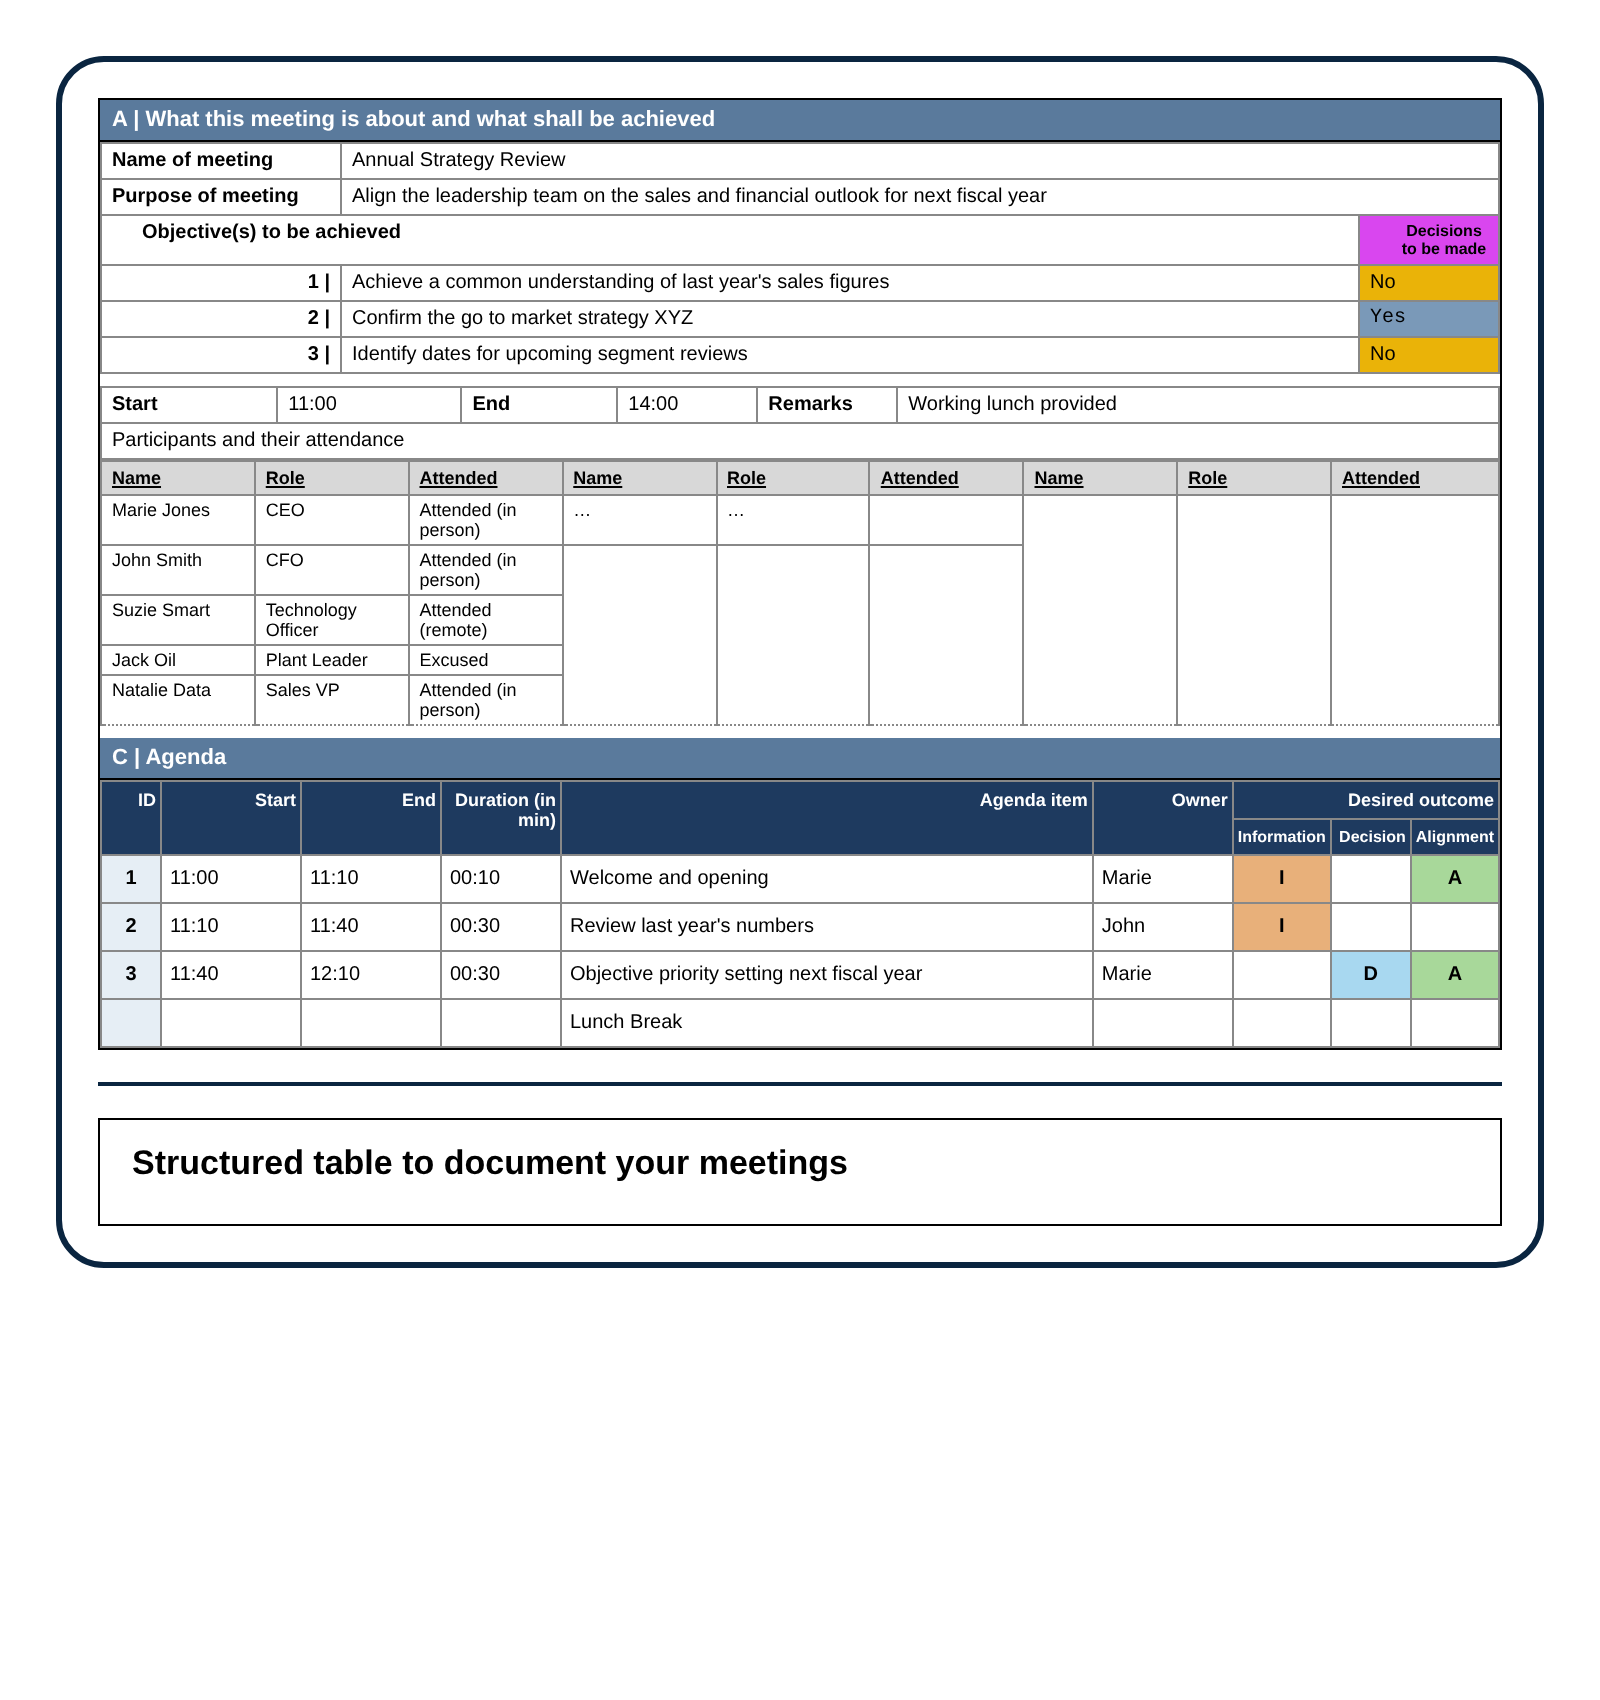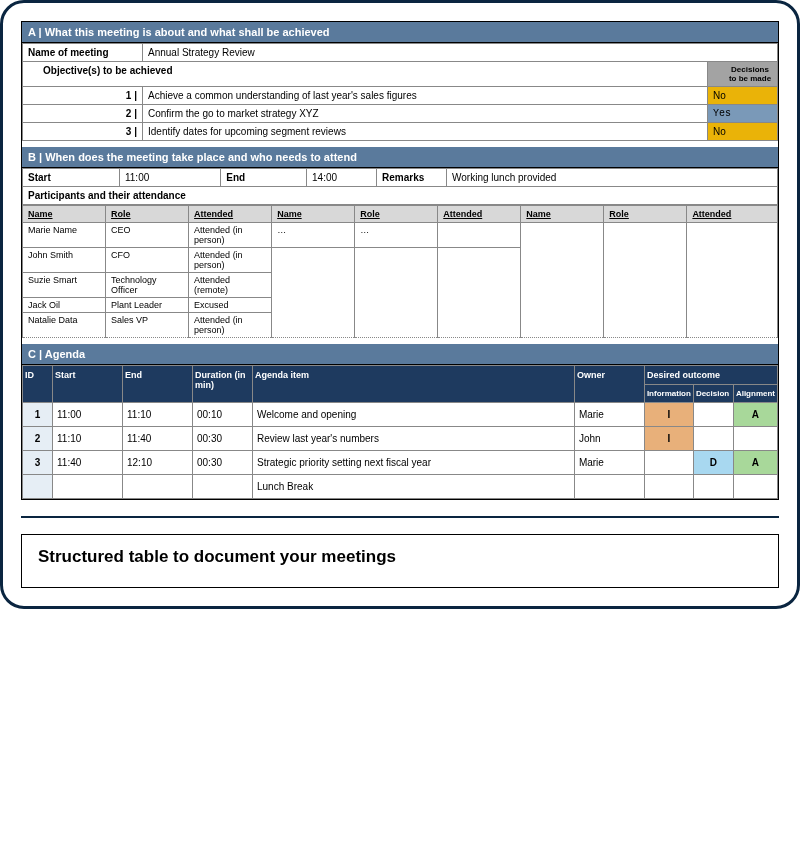--- a/index.html
+++ b/index.html
@@ -1,38 +1,38 @@
 <!DOCTYPE html>
 <html><head>
 <meta charset="utf-8">
 <style>
 * { box-sizing: border-box; margin: 0; padding: 0; }
 body { font-family: Arial, sans-serif; background: #fff; width: 800px; height: 850px; overflow: hidden; }
-.card { margin: 0; border: 3px solid #0a2540; border-radius: 24px; padding: 18px; }
+.card { margin: 28px; border: 3px solid #0a2540; border-radius: 24px; padding: 18px; }
 .sheet { border: 1px solid #000; }
 .sec-hdr { background: #5a7a9c; color: #fff; font-weight: bold; font-size: 11px; padding: 4px 6px; border-bottom: 1px solid #000; }
 table { border-collapse: collapse; width: 100%; font-size: 10px; }
 td, th { border: 1px solid #888; padding: 3px 5px; text-align: left; vertical-align: top; }
 .lbl { font-weight: bold; background: #fff; }
-.grey { background: #a3a3a3; }
+.grey { background: #d946ef; }
 .sec-gap { height: 6px; }
 
 .sectA-row1 td { border-bottom: 1px dotted #888; }
 .obj-hdr td { font-weight: bold; padding-left: 20px; }
 .obj-num { font-weight: bold; text-align: right; }
 .dec-no { background: #eab308; }
 .dec-yes { background: #7a99b8; font-family: Liberation Mono, monospace; }
 
 .f2f { background: #b8d4ff; font-weight: bold; text-align: center; }
 .remote { background: #fff176; font-weight: bold; text-align: center; }
-.part-hdr td { font-weight: bold; background: #fff; }
+.part-hdr td { font-weight: normal; background: #fff; }
 .part-cols th { background: #d8d8d8; font-weight: bold; font-size: 9px; text-decoration: underline; }
 .part-row td { border-bottom: 1px dotted #888; font-size: 9px; padding: 2px 5px; }
 
-.agenda-hdr th { background: #1e3a5f; color: #fff; font-size: 9px; text-align: left; padding: 4px 2px; }
+.agenda-hdr th { background: #1e3a5f; color: #fff; font-size: 9px; text-align: right; padding: 4px 2px; }
 .agenda-hdr .sub { font-size: 8px; }
 .agenda-row td { font-size: 10px; padding: 6px 4px; }
 .agenda-id { background: #e6eef5; font-weight: bold; text-align: center; }
 .oc-I { background: #e8b07a; text-align: center; font-weight: bold; }
 .oc-D { background: #a8d8f0; text-align: center; font-weight: bold; }
 .oc-A { background: #a8d89a; text-align: center; font-weight: bold; }
 .oc-empty { background: #fff; }
 
 .divider { border-top: 2px solid #0a2540; margin: 16px 0; }
 .desc-box { border: 1px solid #000; padding: 12px 16px; }
@@ -47,20 +47,24 @@
 
   <div class="sheet">
 
     <div class="sec-hdr">A | What this meeting is about and what shall be achieved</div>
     <table>
       <tbody>
           <tr class="sectA-row1">
         <td class="lbl" style="width:120px">Name of meeting</td>
         <td colspan="3">Annual Strategy Review</td>
       </tr>
+      <tr>
+        <td class="lbl">Purpose of meeting</td>
+        <td colspan="3">Align the leadership team on the sales and financial outlook for next fiscal year</td>
+      </tr>
       <tr class="obj-hdr">
         <td colspan="3">Objective(s) to be achieved</td>
         <td class="grey" style="width:70px;font-size:8px;text-align:center">Decisions to be made</td>
       </tr>
       <tr>
         <td class="obj-num" style="width:40px">1 |</td>
         <td colspan="2">Achieve a common understanding of last year's sales figures</td>
         <td class="dec-no">No</td>
       </tr>
       <tr>
@@ -71,21 +75,20 @@
       <tr>
         <td class="obj-num">3 |</td>
         <td colspan="2">Identify dates for upcoming segment reviews</td>
         <td class="dec-no">No</td>
       </tr>
     </tbody>
       </table>
 
     <div class="sec-gap"></div>
 
-    <div class="sec-hdr">B | When does the meeting take place and who needs to attend</div>
     <table>
       <tbody>
       <tr>
         <td class="lbl">Start</td>
         <td>11:00</td>
         <td class="lbl">End</td>
         <td style="width:70px">14:00</td>
         <td class="lbl" style="width:70px">Remarks</td>
         <td colspan="3">Working lunch provided</td>
       </tr>
@@ -101,21 +104,21 @@
         <th style="width:11%">Role</th>
         <th style="width:11%">Attended</th>
         <th style="width:11%">Name</th>
         <th style="width:11%">Role</th>
         <th style="width:11%">Attended</th>
         <th style="width:11%">Name</th>
         <th style="width:11%">Role</th>
         <th>Attended</th>
       </tr>
       <tr class="part-row">
-        <td>Marie Name</td>
+        <td>Marie Jones</td>
         <td>CEO</td>
         <td>Attended (in person)</td>
         <td>…</td>
         <td>…</td>
         <td></td>
         <td rowspan="5"></td>
         <td rowspan="5"></td>
         <td rowspan="5"></td>
       </tr>
       <tr class="part-row">
@@ -183,21 +186,21 @@
         <td>John</td>
         <td class="oc-I">I</td>
         <td class="oc-empty"></td>
         <td class="oc-empty"></td>
       </tr>
       <tr class="agenda-row">
         <td class="agenda-id">3</td>
         <td>11:40</td>
         <td>12:10</td>
         <td>00:30</td>
-        <td>Strategic priority setting next fiscal year</td>
+        <td>Objective priority setting next fiscal year</td>
         <td>Marie</td>
         <td class="oc-empty"></td>
         <td class="oc-D">D</td>
         <td class="oc-A">A</td>
       </tr>
       <tr class="agenda-row">
         <td class="agenda-id"></td>
         <td></td>
         <td></td>
         <td></td>

